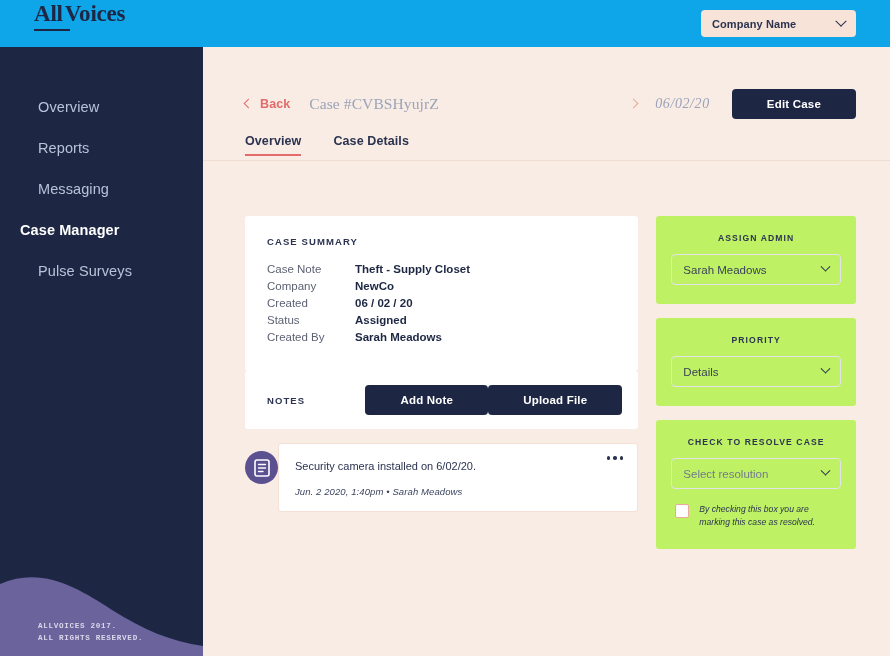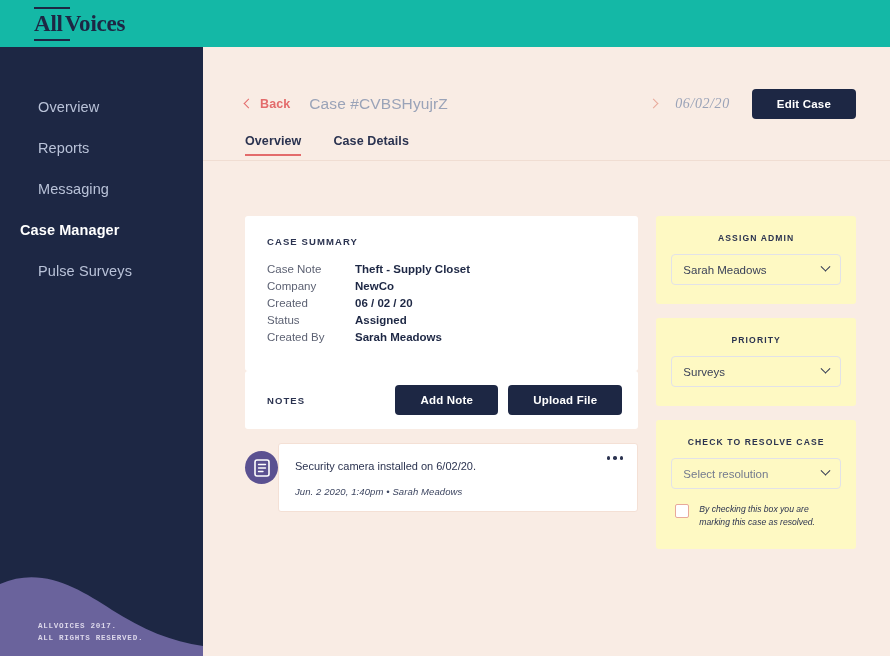--- a/index.html
+++ b/index.html
@@ -16,23 +16,22 @@
     background: #f9ece4;
     color: #212b4a;
     position: relative;
   }
 
   
   .topbar {
     position: absolute;
     top: 0; left: 0;
     width: 890px; height: 47px;
-    background: #14b8a6;
-    display: flex;
-    align-items: center;
+    background: #0ea5e9;
+    display: flex;
     z-index: 5;
   }
 
   .logo {
     margin-left: 34px;
     display: inline-block;
     line-height: 1;
     user-select: none;
   }
   .logo-inner {
@@ -158,20 +157,21 @@
     border-left: 1.8px solid #e36b6b;
     border-bottom: 1.8px solid #e36b6b;
     transform: rotate(45deg);
     margin-right: 8px;
   }
   .case-id {
     margin-left: 19px;
     font-size: 15.5px;
     color: #9aa3b8;
     letter-spacing: 0.1px;
+    font-family: Liberation Serif, serif;
   }
   .head-right {
     margin-left: auto;
     display: flex;
     align-items: center;
   }
   .chev-right {
     width: 7px; height: 7px;
     border-right: 1.6px solid #e8a99a;
     border-top: 1.6px solid #e8a99a;
@@ -186,21 +186,21 @@
     letter-spacing: 0.6px;
     margin-right: 22px;
   }
   .btn-dark {
     background: #1d2744;
     color: #ffffff;
     font-size: 11.5px;
     font-weight: bold;
     border: none;
     border-radius: 4px;
-    padding: 9px 25px;
+    padding: 9px 35px;
     cursor: pointer;
     letter-spacing: 0.2px;
     font-family: "Liberation Sans", sans-serif;
   }
 
   .tabs {
     padding: 0 42px;
     display: flex;
     align-items: flex-end;
     height: 30px;
@@ -256,21 +256,21 @@
   td.k { color: #5d6273; width: 88px; }
   td.v { color: #1d2744; font-weight: bold; }
 
   
   .notes-head {
     padding: 14px 16px 14px 22px;
     display: flex;
     align-items: center;
   }
   .notes-head .card-label { margin-bottom: 0; }
-  .notes-btns { margin-left: auto; display: flex; gap: 10px; }
+  .notes-btns { margin-left: auto; display: flex; gap: 0; }
 
   
   .note-row {
     margin-top: 14px;
     display: flex;
     align-items: flex-start;
   }
   .note-avatar {
     width: 33px; height: 33px;
     border-radius: 50%;
@@ -311,21 +311,21 @@
   }
   .note-menu i {
     width: 3.5px; height: 3.5px;
     border-radius: 50%;
     background: #2b3350;
     display: block;
   }
 
   
   .side-card {
-    background: #fef9c3;
+    background: #bef264;
     border-radius: 3px;
     padding: 17px 15px 19px 15px;
     margin-bottom: 14px;
     text-align: center;
   }
   .side-label {
     font-size: 8.6px;
     font-weight: bold;
     letter-spacing: 1.1px;
     color: #2b3350;
@@ -384,20 +384,24 @@
 
 <div class="topbar">
   <div class="logo">
     <span class="logo-inner">
       <span class="logo-rule-top"></span>
       <span class="logo-rule-bottom"></span>
       <span><span>All</span><span style="margin-left: 2px;">Voices</span></span>
     </span>
   </div>
 
+  <div class="company-select">
+    <span class="lbl">Company Name</span>
+    <span class="chev"></span>
+  </div>
 </div>
 
 <div class="sidebar">
   <div class="nav">
     <div class="nav-item">
       <span>Overview</span>
     </div>
     <div class="nav-item">
       <span>Reports</span>
     </div>
@@ -517,21 +521,21 @@
         <div class="side-label">ASSIGN ADMIN</div>
         <div class="select">
           <span class="val">Sarah Meadows</span>
           <span class="chev2"></span>
         </div>
       </div>
 
       <div class="side-card">
         <div class="side-label">PRIORITY</div>
         <div class="select">
-          <span class="val">Surveys</span>
+          <span class="val">Details</span>
           <span class="chev2"></span>
         </div>
       </div>
 
       <div class="side-card">
         <div class="side-label">CHECK TO RESOLVE CASE</div>
         <div class="select">
           <span class="val placeholder">Select resolution</span>
           <span class="chev2"></span>
         </div>

